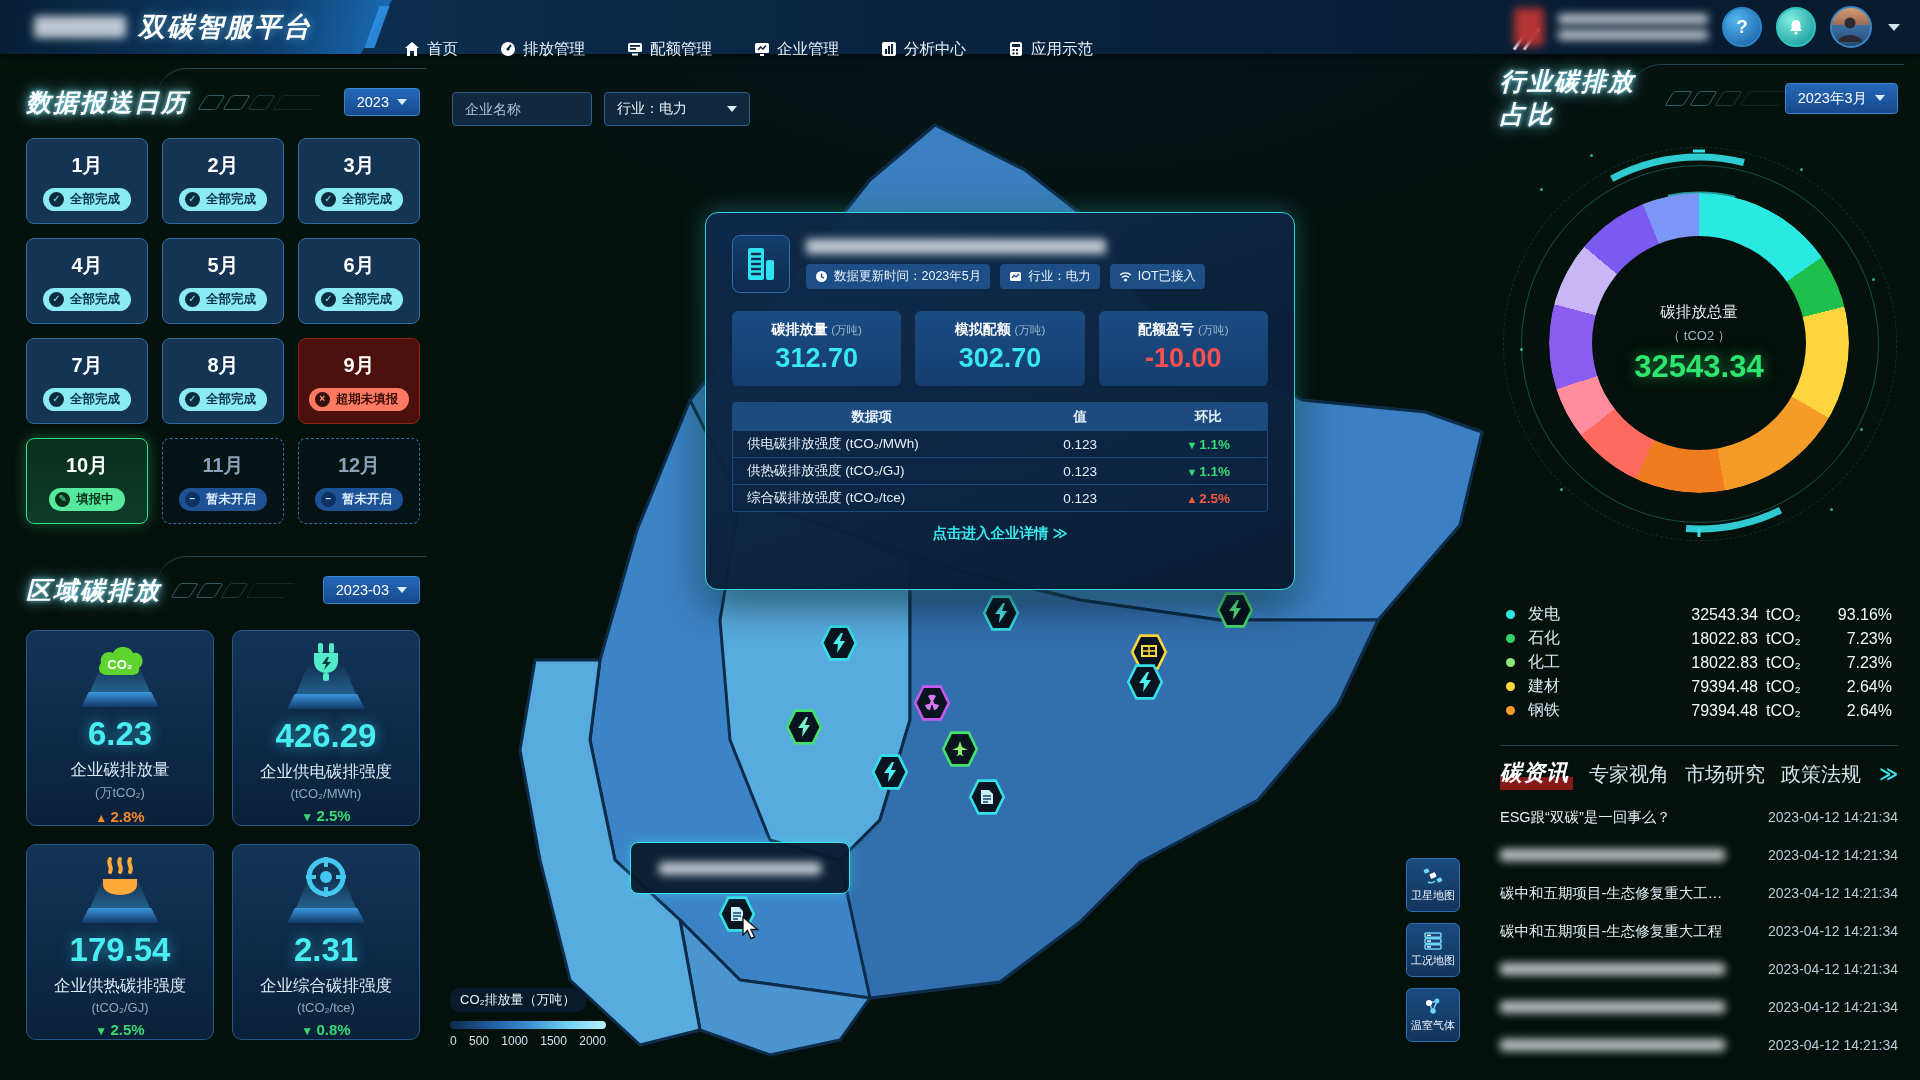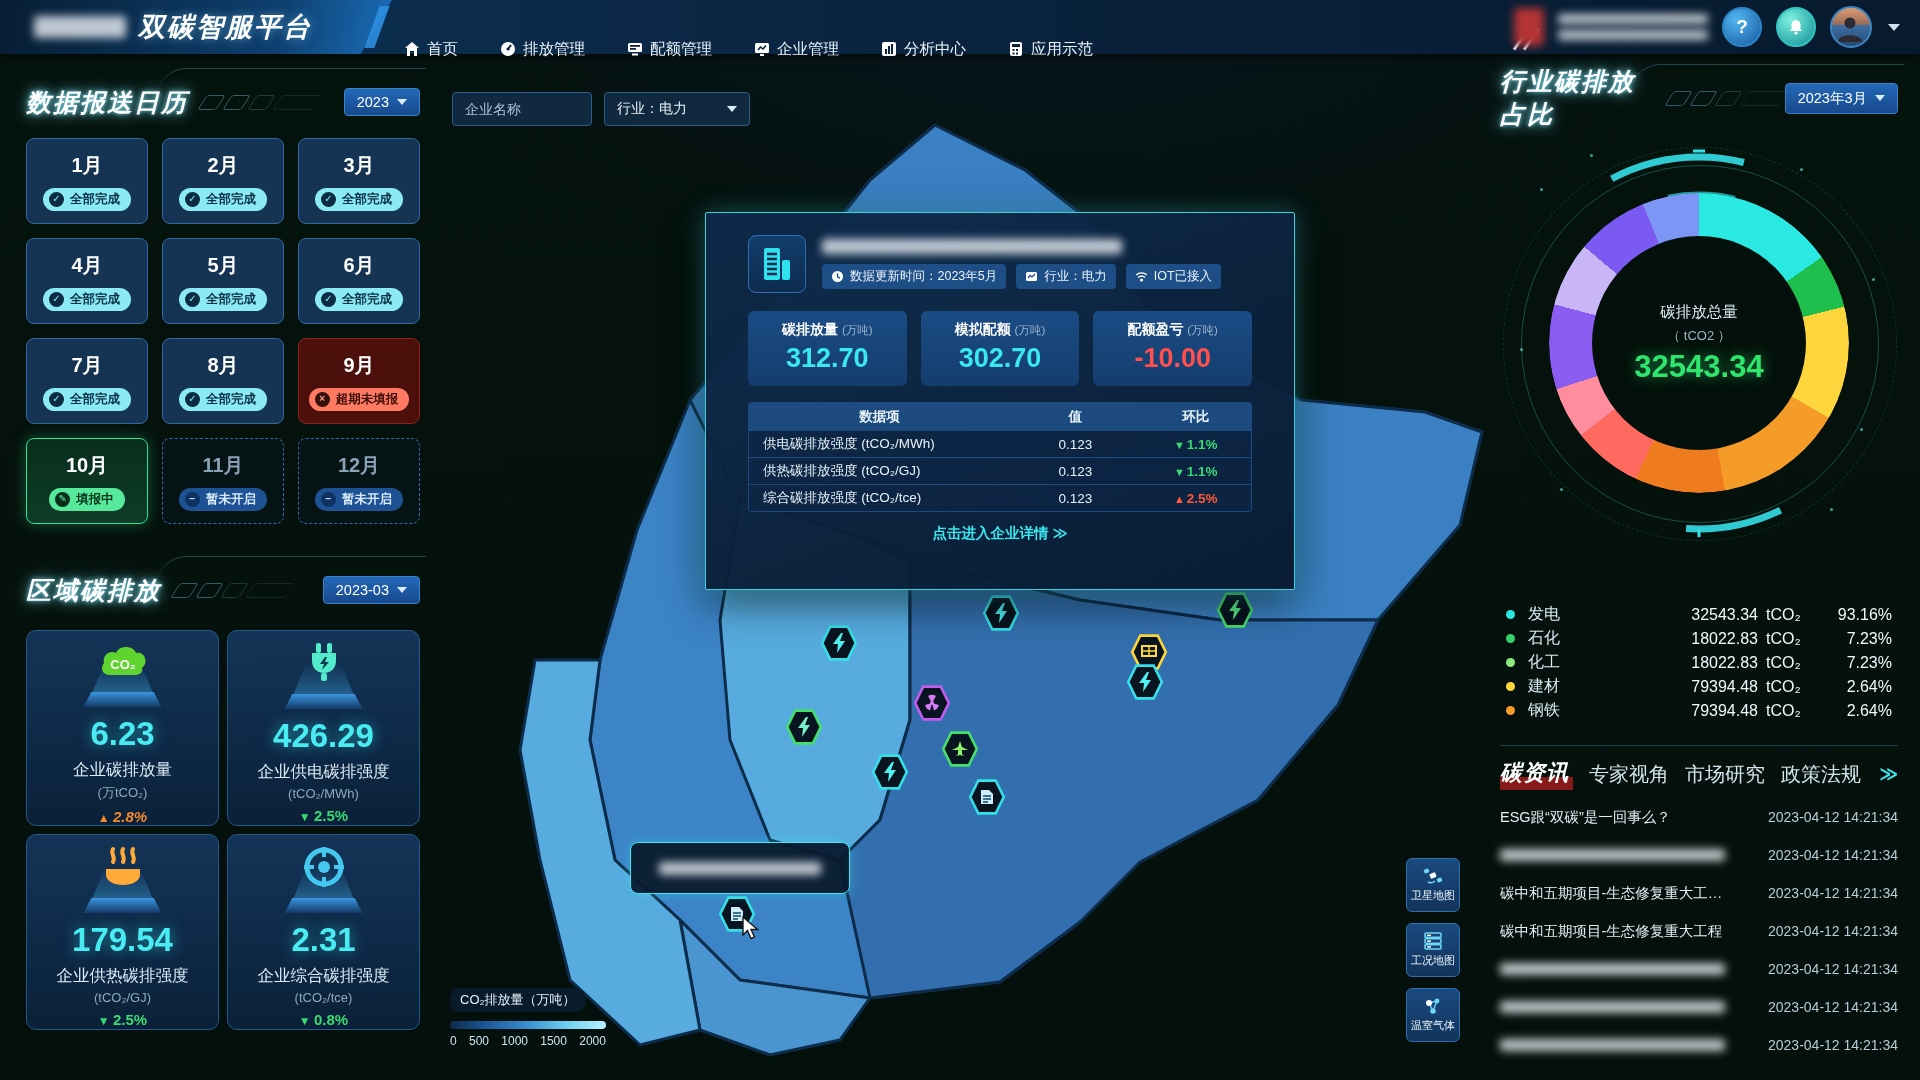--- a/index.html
+++ b/index.html
@@ -68,34 +68,34 @@
   .badge.done .bi{background:#0b2c40;color:#8ceaf5;}
   .badge.overdue{background:#ff7a62;color:#3c0f06;}
   .badge.overdue .bi{background:#33100a;color:#ff9a86;}
   .badge.filling{background:#57e99b;color:#07351d;}
   .badge.filling .bi{background:#0a2e1c;color:#57e99b;}
   .badge.notyet{background:#1d5394;color:#d9eafc;}
   .badge.notyet .bi{background:#0e3261;color:#cfe4fa;}
 
   
   .region-head{margin-top:46px;}
-  .stat-grid{display:grid;grid-template-columns:repeat(2,1fr);gap:8px;margin-top:20px;}
+  .stat-grid{display:grid;grid-template-columns:repeat(2,1fr);gap:18px;margin-top:20px;}
   .stat-card{height:196px;border-radius:10px;background:linear-gradient(180deg,#143457 0%,#0d2946 60%,#0b2038 100%);
      border:1px solid #25598c;display:flex;flex-direction:column;align-items:center;box-sizing:border-box;padding-top:14px;}
   .icon-stage{position:relative;width:100px;height:64px;display:flex;justify-content:center;}
   .beam{position:absolute;bottom:10px;width:64px;height:34px;background:linear-gradient(180deg,rgba(70,190,255,.02),rgba(70,190,255,.4));
      clip-path:polygon(22% 0,78% 0,100% 100%,0 100%);}
   .pedestal{position:absolute;bottom:0;width:78px;height:15px;background:linear-gradient(180deg,#3b95e0,#123a66);
      clip-path:polygon(10% 0,90% 0,100% 100%,0 100%);box-shadow:0 0 20px rgba(60,170,255,.75);}
   .stat-ic{position:relative;z-index:2;margin-top:-4px;}
   .stat-val{font-size:33px;font-weight:800;color:#49ecf2;text-shadow:0 0 14px rgba(60,230,240,.55);margin-top:8px;}
   .stat-label{font-size:16.5px;color:#dcebf6;margin-top:6px;}
   .stat-unit{font-size:13px;color:#8da9bd;margin-top:3px;}
   .delta{font-size:15px;font-weight:700;margin-top:6px;}
-  .delta.up{color:#f08a2e;font-style:italic;}
+  .delta.up{color:#f08a2e;}
   .delta.down{color:#39d973;}
   .delta.up::before{content:"▲ ";font-size:12px;}
   .delta.down::before{content:"▼ ";font-size:12px;}
 
   
   .search-input{position:absolute;left:452px;top:92px;width:140px;height:34px;background:#11293f;border:1px solid #2d5d8c;
      border-radius:4px;color:#e6f2f8;font-size:14px;padding:0 12px;box-sizing:border-box;outline:none;font-family:inherit;}
   .search-input::placeholder{color:#aac2d4;}
   .industry-filter{position:absolute;left:604px;top:92px;width:146px;height:34px;background:#11293f;border:1px solid #2d5d8c;
      border-radius:4px;display:flex;align-items:center;justify-content:space-between;padding:0 12px;font-size:14px;color:#e6f2f8;cursor:pointer;box-sizing:border-box;}
@@ -116,23 +116,23 @@
   .co2-legend .lab{font-size:13px;color:#eaf4fb;background:rgba(10,30,50,.8);border-radius:10px;padding:3px 10px;display:inline-block;}
   .grad-bar{margin-top:9px;width:156px;height:8px;border-radius:4px;
      background:linear-gradient(90deg,#0d2b4a,#1d5a9e,#3b8ed2,#6fd0f0,#b9f1ff);}
   .tick-row{display:flex;justify-content:space-between;width:156px;font-size:12px;color:#cfe2ee;margin-top:5px;}
   .map-btns{position:absolute;left:1406px;top:858px;display:flex;flex-direction:column;gap:11px;}
   .map-btn{width:52px;height:52px;border-radius:6px;background:linear-gradient(180deg,#1a4a7e,#12345c);border:1px solid #2f6fae;
      display:flex;flex-direction:column;align-items:center;justify-content:center;gap:3px;cursor:pointer;}
   .map-btn span{font-size:11px;color:#eaf4fb;}
 
   
-  .popup{position:absolute;left:705px;top:212px;width:590px;height:378px;border-radius:2px;
+  .popup{position:absolute;left:705px;top:212px;width:590px;height:378px;border-radius:13px;
      background:linear-gradient(160deg,rgba(14,42,74,.97) 0%,rgba(8,26,48,.97) 100%);
-     border:1.5px solid #3bd0e0;box-shadow:0 0 24px rgba(59,208,224,.35),0 12px 40px rgba(0,0,0,.6);box-sizing:border-box;padding:22px 42px 14px;}
+     border:1.5px solid #3bd0e0;box-shadow:0 0 24px rgba(59,208,224,.35),0 12px 40px rgba(0,0,0,.6);box-sizing:border-box;padding:22px 26px 14px;}
   .pp-head{display:flex;gap:16px;}
   .pp-bicon{width:56px;height:56px;border-radius:8px;background:linear-gradient(180deg,#123d6c,#0d2c50);border:1px solid #2f6fae;
      display:flex;align-items:center;justify-content:center;flex:0 0 auto;}
   .pp-headr{display:flex;flex-direction:column;gap:10px;justify-content:center;flex:1;}
   .pp-name-blur{width:300px;height:15px;}
   .pp-tags{display:flex;gap:10px;}
   .pp-tag{display:flex;align-items:center;gap:6px;background:#1d4e86;border-radius:4px;padding:4px 9px;font-size:12.5px;color:#eaf4fb;white-space:nowrap;}
   .pp-metrics{display:flex;gap:14px;margin-top:18px;}
   .pp-metric{flex:1;background:linear-gradient(180deg,#1a4c84,#153d6e);border-radius:6px;padding:10px 0 12px;text-align:center;}
   .pp-mlabel{font-size:14px;font-weight:700;color:#fff;}

